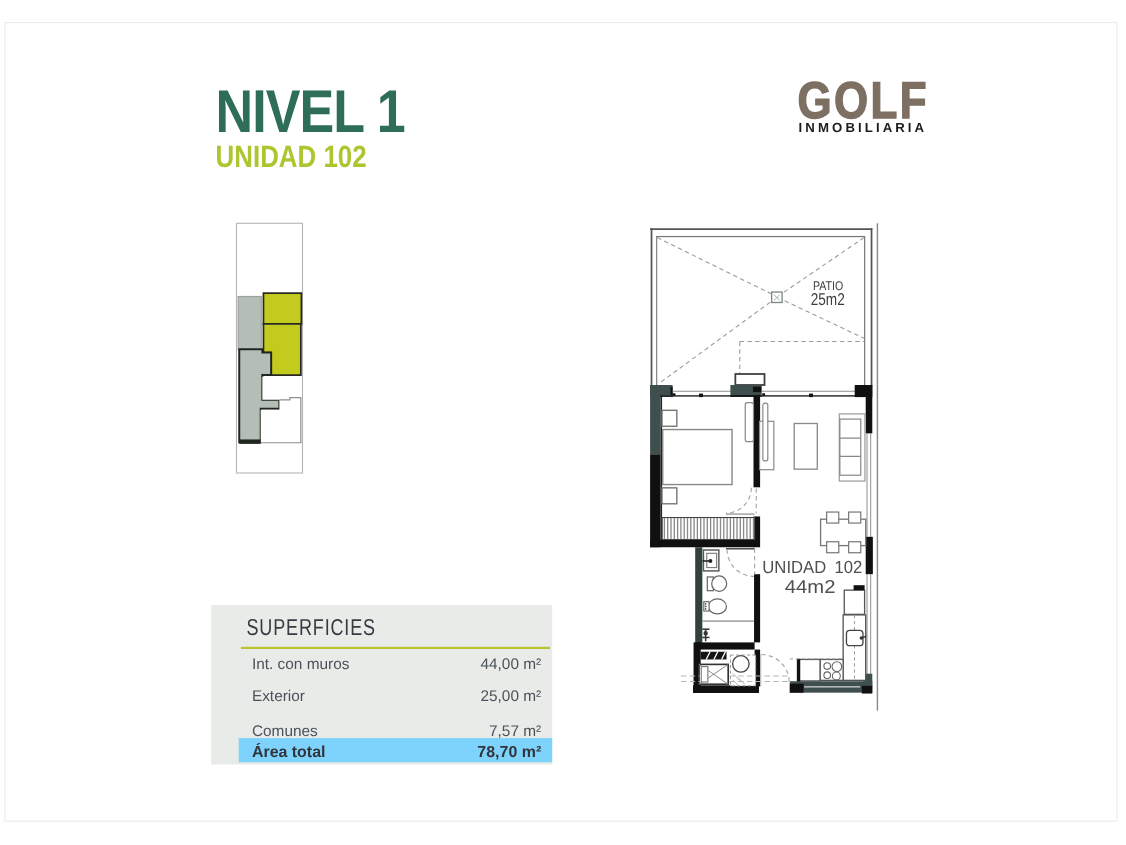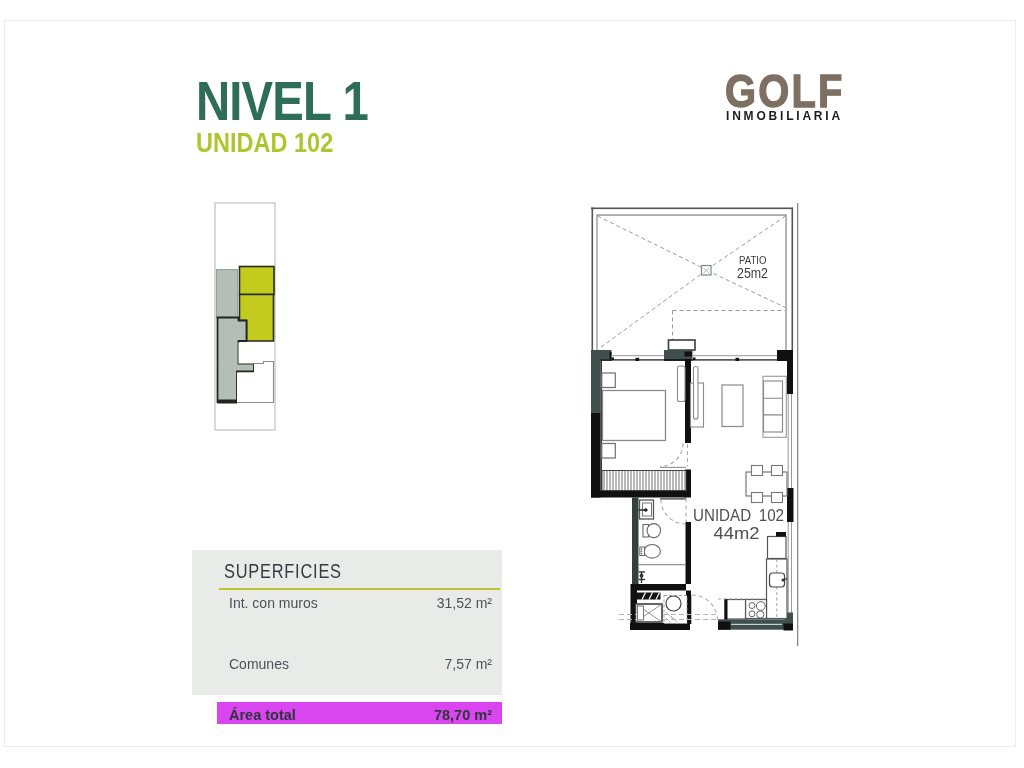--- a/index.html
+++ b/index.html
@@ -19,26 +19,27 @@
 <div class="abs" style="left:725px;top:63px;font-size:47px;font-weight:bold;color:#7d6f62;letter-spacing:2.5px;-webkit-text-stroke:1.3px #7d6f62;transform:scaleX(0.85);transform-origin:0 0;">GOLF</div>
 
 <div class="abs" style="left:726px;top:109px;font-size:12px;font-weight:bold;color:#1c1c1c;letter-spacing:2.8px;text-align:right;">INMOBILIARIA</div>
 
 <div class="abs" style="left:192px;top:550px;width:310px;height:145px;background:#e9ebe9;"></div>
 
 <div class="abs" style="left:224px;top:559px;font-size:21px;color:#343c42;letter-spacing:1px;transform:scaleX(0.78);transform-origin:0 0;">SUPERFICIES</div>
 
 <div class="abs" style="left:219px;top:588px;width:281px;height:2px;background:#b9c42e;"></div>
 
-<div class="abs" style="left:229px;top:595px;width:263px;font-size:14px;color:#4a525a;">Int. con muros<span style="float:right">31,52 m²</span></div>
-
+<div class="abs" style="left:229px;top:595px;width:263px;font-size:14px;color:#4a525a;">Int. con muros<span style="float:right">44,00 m²</span></div>
+
+<div class="abs" style="left:229px;top:623.5px;width:263px;font-size:14px;color:#4a525a;">Exterior<span style="float:right">25,00 m²</span></div>
 
 <div class="abs" style="left:229px;top:656px;width:263px;font-size:14px;color:#4a525a;">Comunes<span style="float:right">7,57 m²</span></div>
 
-<div class="abs" style="left:217px;top:702px;width:285px;height:22px;background:#d946ef;">
+<div class="abs" style="left:217px;top:671px;width:285px;height:22px;background:#7dd3fc;">
       <div style="margin:5px 10px 0 12px;font-size:14.5px;font-weight:bold;color:#2f353b;">Área total<span style="float:right">78,70 m²</span></div>
     </div>
 
 <svg class="abs" style="left:0;top:0" width="1024" height="768" viewBox="0 0 1024 768">
 
 <rect x="597" y="215" width="189" height="135" fill="none" stroke="none"></rect>
 
 <rect x="601" y="361" width="84" height="109" fill="none" stroke="none"></rect>
 
 <rect x="691" y="361" width="96" height="171" fill="none" stroke="none"></rect>

